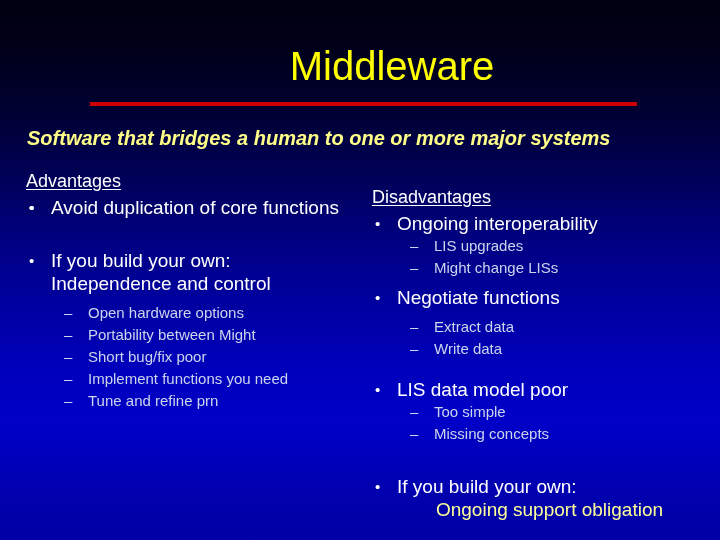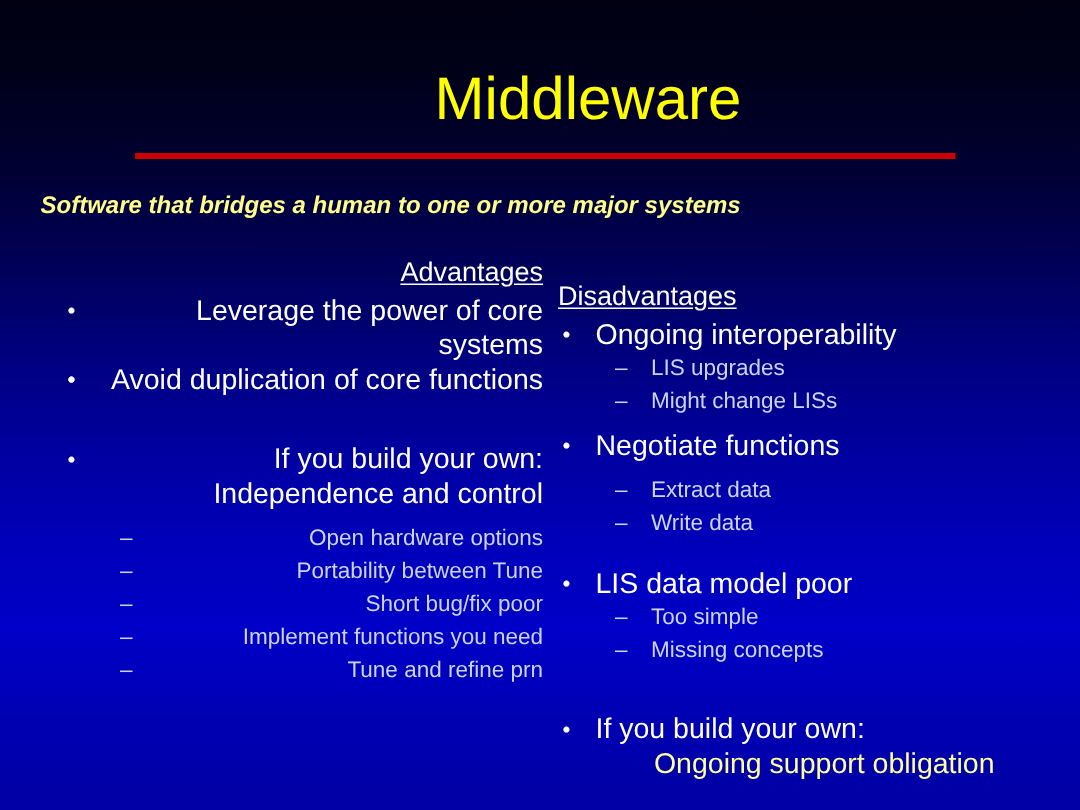--- a/index.html
+++ b/index.html
@@ -58,33 +58,33 @@
     height: 4px;
     background: #cc0000;
   }
 
   #slide-subtitle {
     position: absolute;
     left: 27px;
     top: 125px;
     width: 680px;
     color: #ffff88;
-    font-size: 16px;
+    font-size: 20px;
     line-height: 26px;
     font-weight: bold;
     font-style: italic;
     white-space: nowrap;
   }
 
   
   .column {
     position: absolute;
     top: 170px;
   }
-  #col-left  { left: 42px;  width: 320px; text-align: right; }
+  #col-left  { left: 26px;  width: 320px; }
   #col-right { left: 372px; width: 330px; margin-top: 16px; }
 
   .col-header {
     color: #ffffff;
     font-size: 18px;
     line-height: 22px;
     text-decoration: underline;
     text-underline-offset: 2px;
     white-space: nowrap;
     margin-bottom: 4px;
@@ -139,21 +139,20 @@
   <div id="title-rule"></div>
 
   <div id="slide-subtitle">Software that bridges a human to one or more major systems</div>
 
   <div class="column" id="col-left">
 
     <div class="col-header">Advantages</div>
 
     <div class="bullet">
       <span class="marker">•</span>
-      <span>Leverage the power of core systems</span>
     </div>
 
     <div class="bullet">
       <span class="marker">•</span>
     </div>
 
     <div class="bullet">
       <span class="marker">•</span>
       <span>Avoid duplication of core functions</span>
     </div>
@@ -167,21 +166,21 @@
     </div>
 
     <div class="gap-sm"></div>
 
     <div class="subbullet">
       <span class="marker">–</span>
       <span>Open hardware options</span>
     </div>
     <div class="subbullet">
       <span class="marker">–</span>
-      <span>Portability between Tune</span>
+      <span>Portability between Might</span>
     </div>
     <div class="subbullet">
       <span class="marker">–</span>
       <span>Short bug/fix poor</span>
     </div>
     <div class="subbullet">
       <span class="marker">–</span>
       <span>Implement functions you need</span>
     </div>
     <div class="subbullet">

